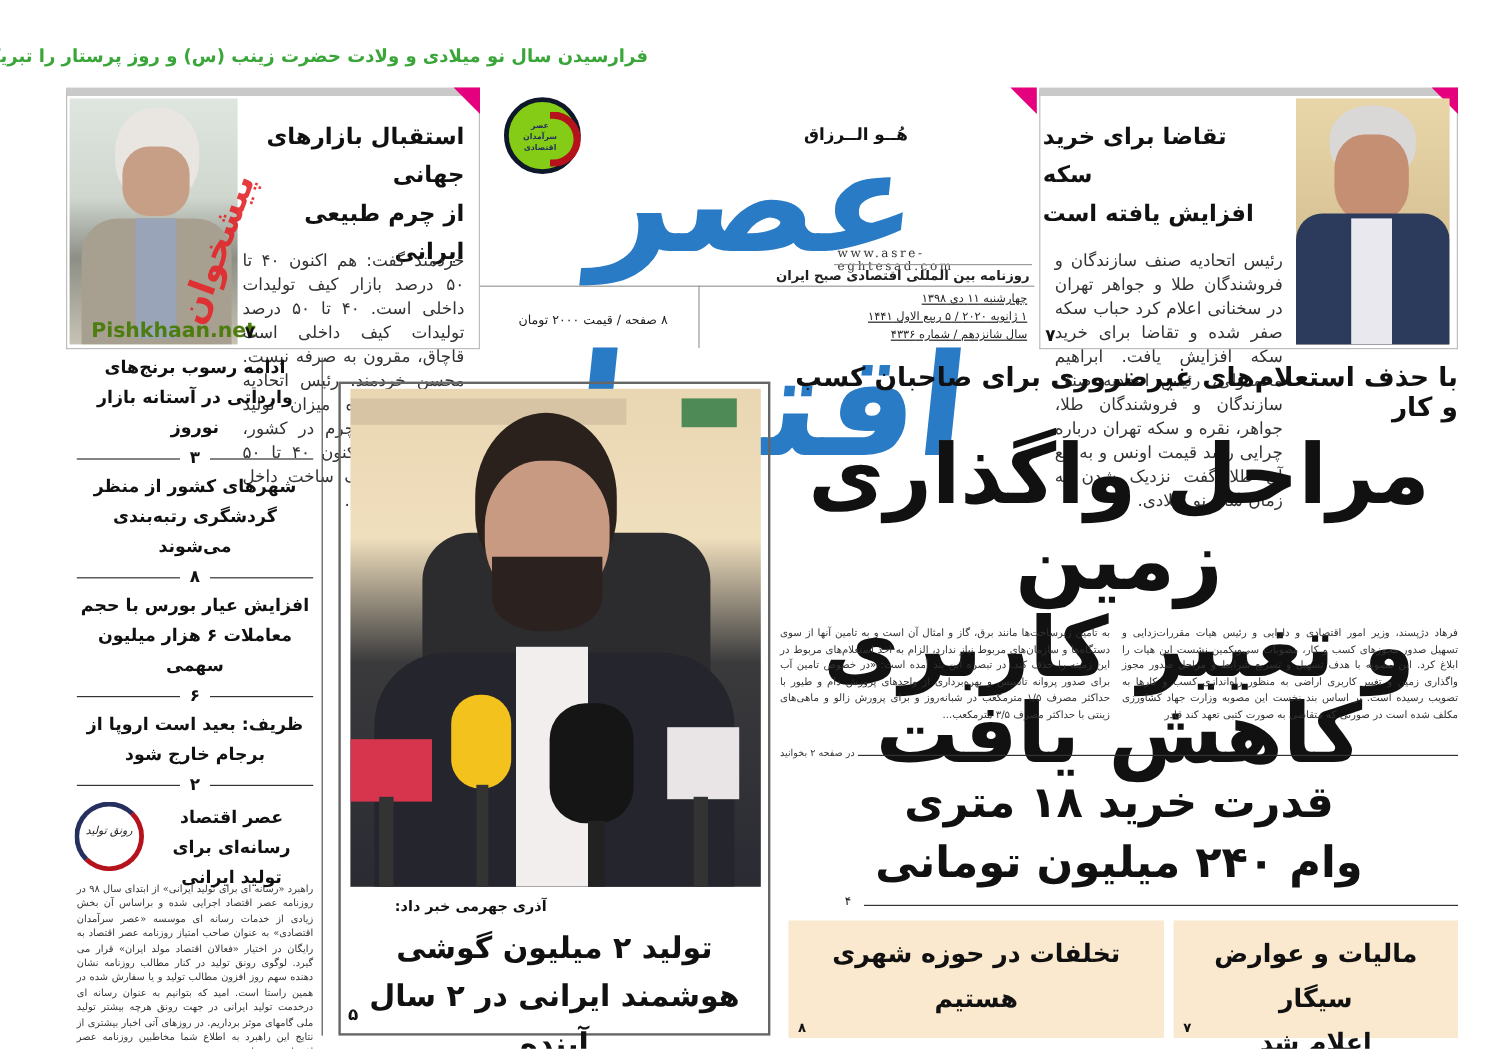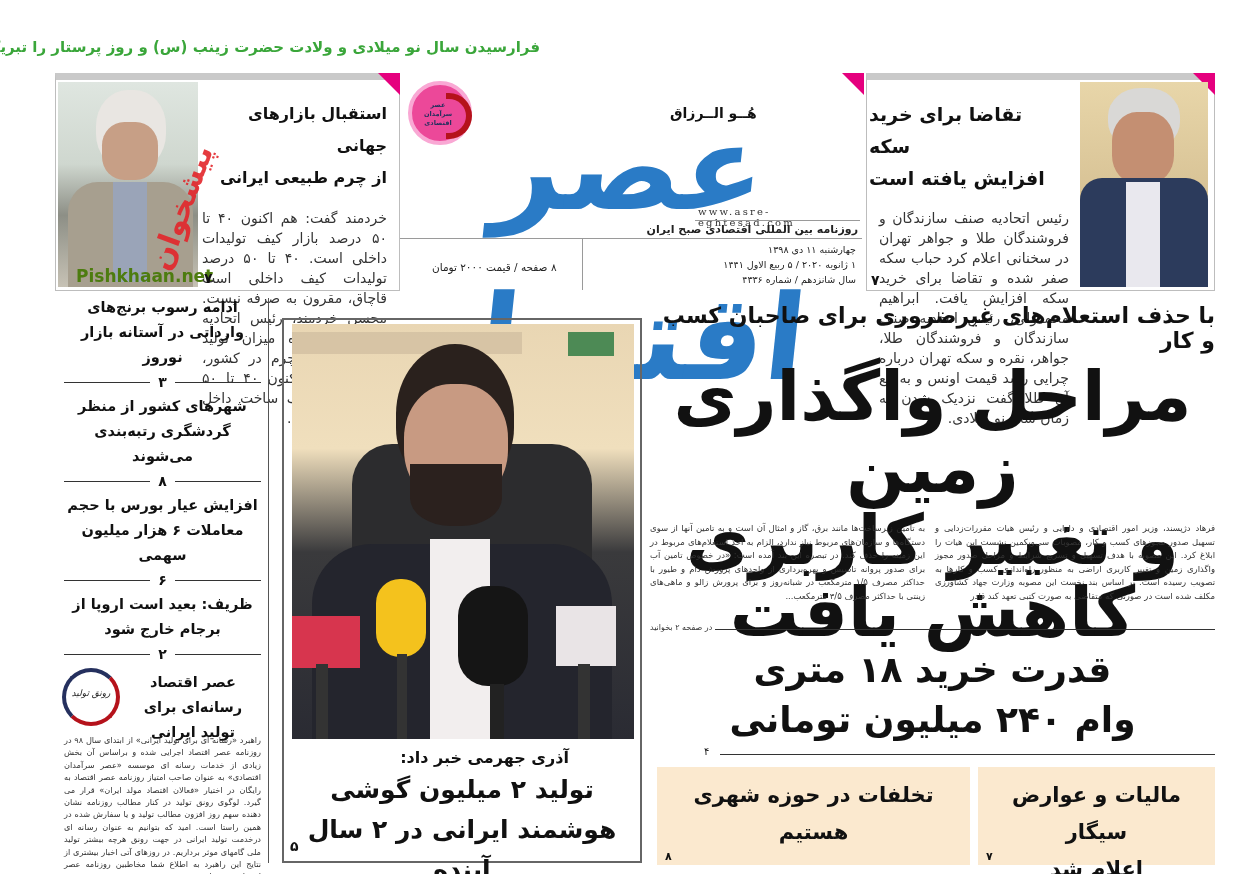--- a/index.html
+++ b/index.html
@@ -14,22 +14,22 @@
   .pink { position: absolute; width: 0; height: 0; border-top: 22px solid #e5007e; border-left: 22px solid transparent; right: -1px; top: -7px; }
   .photo { position: absolute; overflow: hidden; }
   .txt-small { font-size: 14px; line-height: 20px; color: #333; text-align: justify; }
   .head-black { font-weight: 900; color: #111; }
   .pnum { font-weight: bold; font-size: 14px; color: #111; }
   
   .mast { left: 400px; top: 73px; width: 462px; height: 218px; }
   .logo-big { position: absolute; left: 5px; top: 10px; width: 450px; height: 170px; color: #2a7bc6; font-size: 118px;
               font-weight: 900; line-height: 170px; text-align: center; letter-spacing: -6px; transform: skewX(-6deg);
               font-family: "DejaVu Sans", sans-serif; }
-  .emblem { position: absolute; left: 8px; top: 8px; width: 64px; height: 64px; border-radius: 50%; border: 4px solid #f9a8d4;
-            box-sizing: border-box; background: #ec4899; }
+  .emblem { position: absolute; left: 20px; top: 8px; width: 64px; height: 64px; border-radius: 50%; border: 4px solid #0f172a;
+            box-sizing: border-box; background: #84cc16; }
   .emblem::after { content: ""; position: absolute; right: -4px; top: 8px; width: 26px; height: 46px; border: 6px solid #b5121b;
                    border-left: none; border-radius: 0 30px 30px 0; box-sizing: border-box; }
   .divider-h { background: #9a9a9a; height: 1px; position: absolute; }
   .divider-v { background: #9a9a9a; width: 1px; position: absolute; }
   
   .lcol { left: 60px; top: 295px; width: 205px; }
   .lcol-item { text-align: center; font-weight: bold; font-size: 14.5px; line-height: 25px; color: #111; }
   .sep { display: flex; align-items: center; gap: 8px; margin: 4px 4px; }
   .sep .ln { flex: 1; height: 1px; background: #333; }
   .sep .n { font-weight: bold; font-size: 14px; }
@@ -51,41 +51,41 @@
 <div class="abs hbox" style="left:55px; width:345px;">
   <div class="pink"></div>
   <div class="photo" style="left:2px; top:2px; width:140px; height:205px; background:linear-gradient(180deg,#dfe6e0 0%,#cfd7cf 40%,#8d8f86 65%,#c7c2b5 100%);">
     <div style="position:absolute;left:38px;top:8px;width:70px;height:80px;border-radius:45%;background:#e9e6e2;"></div>
     <div style="position:absolute;left:44px;top:40px;width:56px;height:58px;border-radius:40%;background:#c79f86;"></div>
     <div style="position:absolute;left:10px;top:100px;width:125px;height:105px;background:#a79f8f;border-radius:30px 30px 0 0;"></div>
     <div style="position:absolute;left:55px;top:100px;width:34px;height:100px;background:#9aa4b8;"></div>
   </div>
   <div class="abs rtl" style="left:60px; top:110px; color:#e3262b; font-size:30px; font-weight:bold; transform:rotate(-70deg); transform-origin:center; opacity:.9;">پیشخوان</div>
   <div class="abs" style="left:20px; top:168px; color:#4d7c0f; font-size:17px; font-weight:bold; margin-top:18px;">Pishkhaan.net</div>
-  <div class="abs rtl head-black" style="right:12px; top:18px; width:190px; font-size:16px; line-height:32px; text-align:right;">
+  <div class="abs rtl head-black" style="right:12px; top:18px; width:190px; font-size:19px; line-height:32px; text-align:right;">
     <div>استقبال بازارهای جهانی</div>
     <div>از چرم طبیعی ایرانی</div>
   </div>
   <div class="abs rtl txt-small" style="right:12px; top:128px; width:185px;">خردمند گفت: هم اکنون ۴۰ تا ۵۰ درصد بازار کیف تولیدات داخلی است. ۴۰ تا ۵۰ درصد تولیدات کیف داخلی است قاچاق، مقرون به صرفه نیست. محسن خردمند، رئیس اتحادیه سراجان، درباره میزان تولید کیف و کفش چرم در کشور، بیان کرد هم اکنون ۴۰ تا ۵۰ درصد بازار کیف ساخت داخل است ولی هنوز...</div>
   <div class="abs pnum" style="left:148px; top:190px;">۷</div>
 </div>
 
 <div class="abs mast">
   <div class="pink" style="right:-2px; top:0px;"></div>
   <div class="logo-big rtl">عصر اقتصاد</div>
   <div class="emblem">
     <div class="rtl" style="position:absolute;left:6px;top:16px;width:40px;font-size:6.5px;line-height:9px;text-align:center;color:#25305e;font-weight:bold;">عصر سرآمدان اقتصادی</div>
   </div>
   <div class="abs rtl" style="left:270px; top:32px; font-size:14px; font-weight:bold;">هُــو الــرزاق</div>
   <div class="abs" style="left:298px; top:133px; font-family:'DejaVu Serif',serif; font-size:10px; letter-spacing:2.2px; color:#333;">www.asre-eghtesad.com</div>
   <div class="divider-h" style="left:295px; top:147px; width:165px;"></div>
   <div class="abs rtl" style="right:4px; top:150px; font-size:11px; font-weight:bold; color:#222;">روزنامه بین المللی اقتصادی صبح ایران</div>
   <div class="divider-h" style="left:0; top:165px; width:462px;"></div>
   <div class="divider-v" style="left:182px; top:165px; height:52px;"></div>
-  <div class="abs rtl" style="right:6px; top:169px; font-size:9.5px; line-height:15px; text-align:right; color:#222;">
+  <div class="abs rtl" style="right:6px; top:169px; font-size:9.5px; line-height:15px; text-align:right; color:#222;text-decoration:underline;">
     <div>چهارشنبه ۱۱ دی ۱۳۹۸</div>
     <div>۱ ژانویه ۲۰۲۰ / ۵ ربیع الاول ۱۴۴۱</div>
     <div>سال شانزدهم / شماره ۴۳۳۶</div>
   </div>
   <div class="abs rtl" style="left:32px; top:188px; font-size:10.5px; color:#222;">۸ صفحه / قیمت ۲۰۰۰ تومان</div>
 </div>
 
 <div class="abs hbox" style="left:866px; width:349px;">
   <div class="pink"></div>
   <div class="photo" style="right:6px; top:2px; width:128px; height:205px; background:linear-gradient(180deg,#e8d6a9 0%,#d9c497 50%,#c8b587 100%);">
@@ -149,21 +149,21 @@
     <div style="position:absolute;left:138px;top:215px;width:60px;height:200px;background:#f2eeee;"></div>
     <div style="position:absolute;left:84px;top:255px;width:50px;height:78px;border-radius:24px;background:#f4c21d;"></div>
     <div style="position:absolute;left:166px;top:262px;width:70px;height:100px;border-radius:30px;background:#151515;"></div>
     <div style="position:absolute;left:0px;top:292px;width:68px;height:52px;background:#d7354e;"></div>
     <div style="position:absolute;left:264px;top:282px;width:60px;height:60px;background:#e9e4e6;"></div>
     <div style="position:absolute;left:105px;top:330px;width:10px;height:85px;background:#333;"></div>
     <div style="position:absolute;left:198px;top:360px;width:14px;height:55px;background:#222;"></div>
     <div style="position:absolute;left:286px;top:340px;width:12px;height:75px;background:#333;"></div>
     <div style="position:absolute;left:24px;top:340px;width:12px;height:75px;background:#333;"></div>
   </div>
-  <div class="abs rtl" style="left:0; right:0; top:428px; text-align:center; font-size:16px; font-weight:bold;padding-left:45px;">آذری جهرمی خبر داد:</div>
+  <div class="abs rtl" style="left:0; right:0; top:428px; text-align:left; font-size:12px; font-weight:bold;padding-left:45px;">آذری جهرمی خبر داد:</div>
   <div class="abs rtl head-black" style="left:10px; right:10px; top:450px; text-align:center; font-size:25px; line-height:40px;">
     <div>تولید ۲ میلیون گوشی</div>
     <div>هوشمند ایرانی در ۲ سال آینده</div>
   </div>
   <div class="abs pnum" style="left:6px; top:518px;">۵</div>
 </div>
 
 <div class="abs kicker rtl">با حذف استعلام‌های غیرضروری برای صاحبان کسب و کار</div>
 <div class="abs main-head rtl">
   <div>مراحل واگذاری زمین</div>

